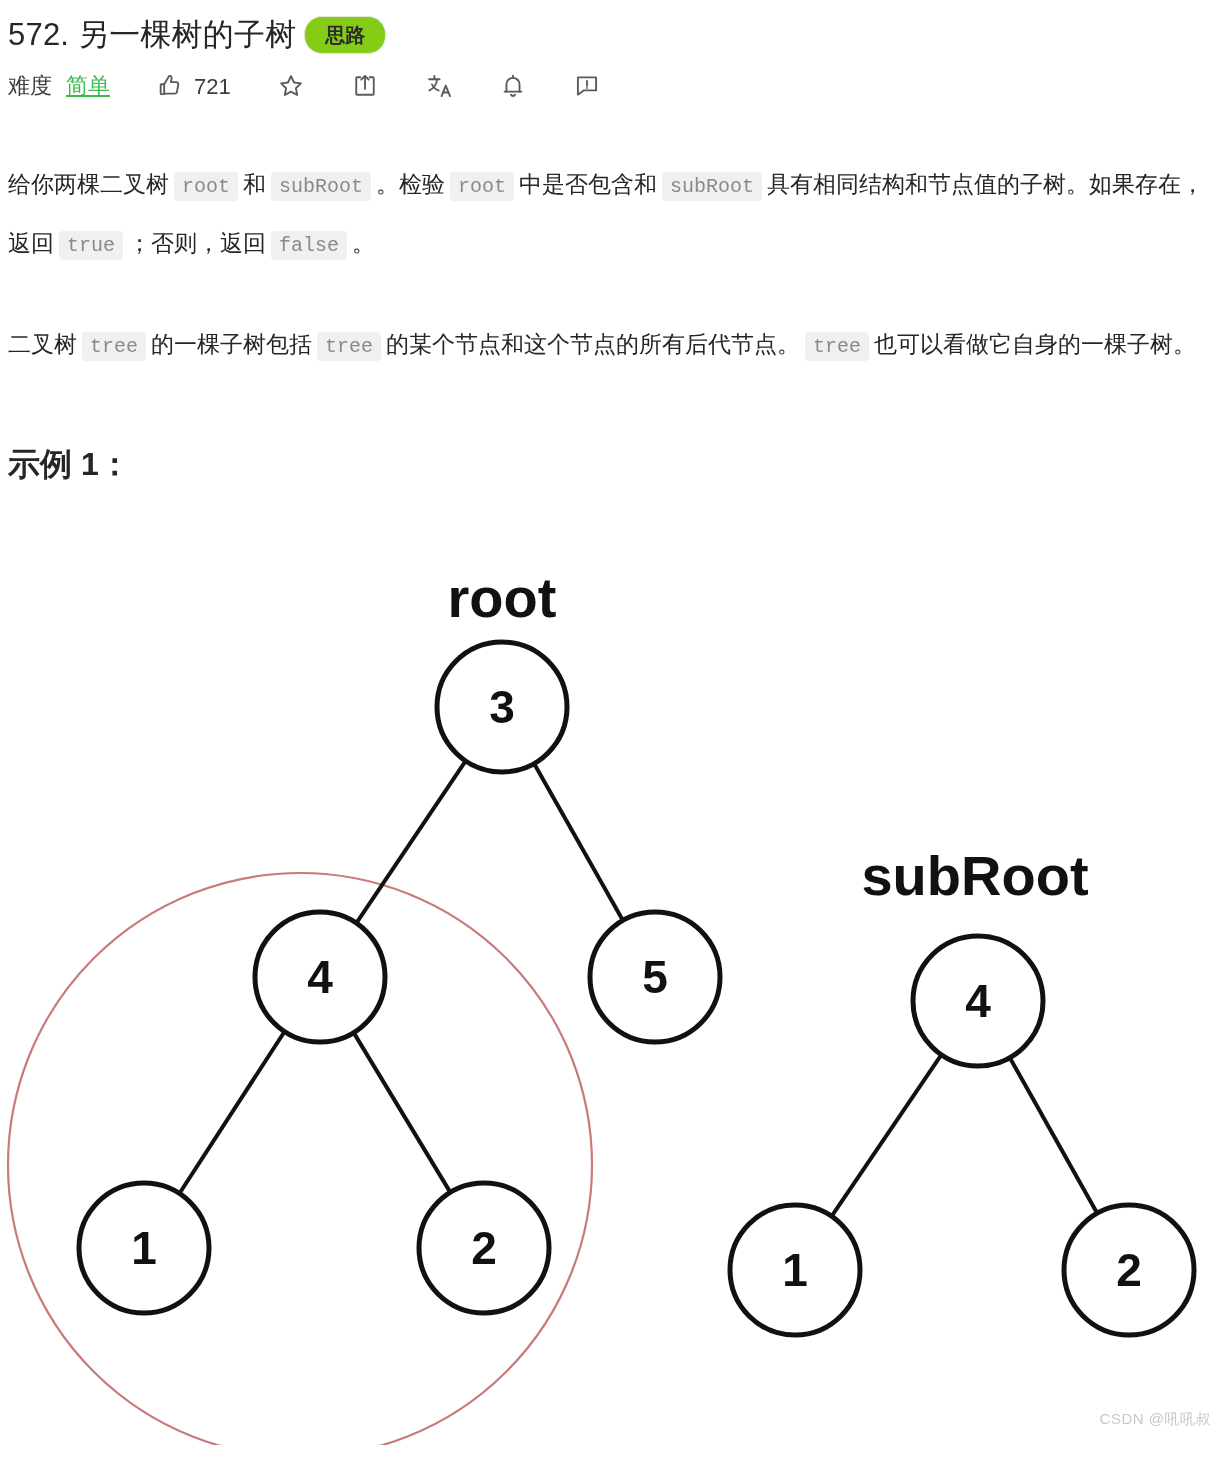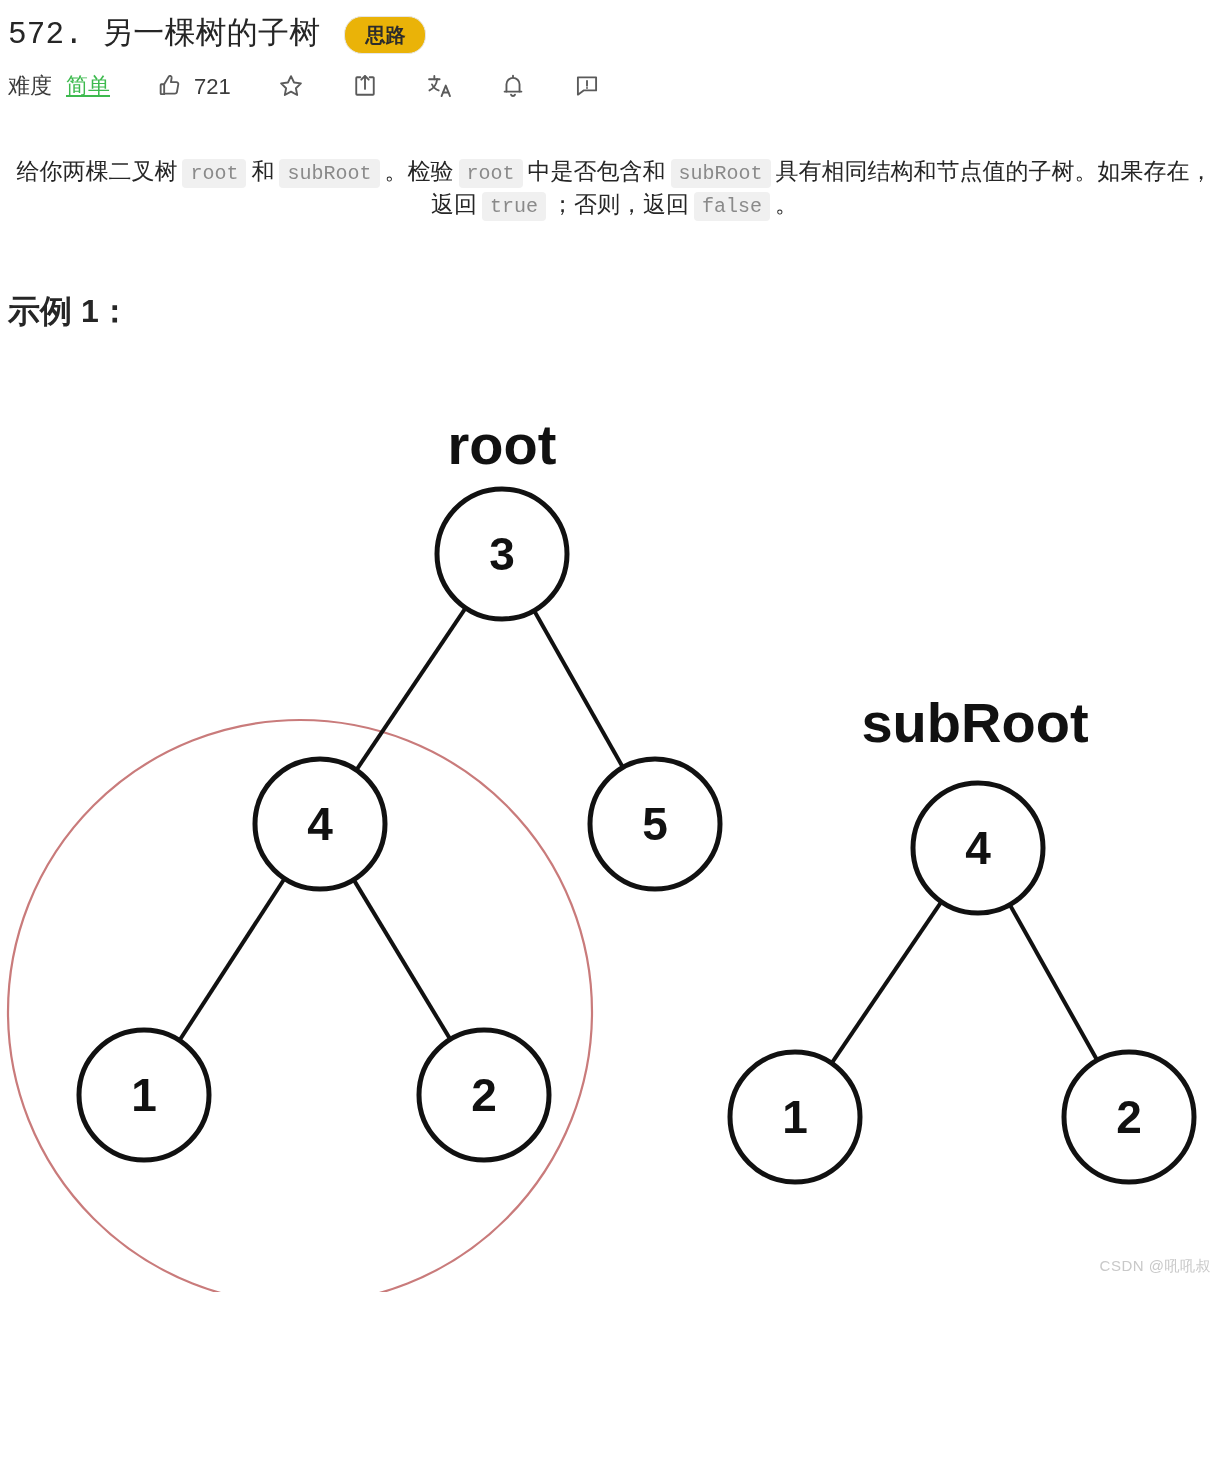--- a/index.html
+++ b/index.html
@@ -16,39 +16,38 @@
     overflow: hidden;
   }
 
   
   .header {
     padding: 14px 0 0 8px;
   }
   .title-row {
     display: flex;
     align-items: center;
-    gap: 24px;
-    font-family: Liberation Mono, monospace;
+    gap: 8px;
   }
   .title {
     font-size: 31px;
     line-height: 42px;
     color: #262626;
     font-weight: 400;
     letter-spacing: 0.2px;
   }
   .idea-badge {
     display: inline-flex;
     align-items: center;
     justify-content: center;
     height: 36px;
     padding: 0 20px;
     border: 1px solid #e6e6e6;
     border-radius: 18px;
-    background: #eab308;
+    background: #84cc16;
     font-size: 20px;
     font-weight: bold;
     color: #2c2c2c;
     cursor: pointer;
   }
 
   .meta-row {
     display: flex;
     align-items: center;
     margin-top: 10px;
@@ -81,25 +80,24 @@
   .icon-svg {
     display: block;
   }
 
   
   .content {
     padding: 0 8px;
   }
   .para {
     font-size: 23px;
-    line-height: 31px;
+    line-height: 56px;
     color: #262626;
     margin-top: 42px;
     max-width: 1215px;
-    text-align: center;
   }
   .para:first-of-type { margin-top: 50px; }
   code.chip {
     font-family: "Liberation Mono", "DejaVu Sans Mono", monospace;
     font-size: 20px;
     background: #f0f0f0;
     color: #8a8a8a;
     padding: 3px 8px;
     border-radius: 4px;
     margin: 0 5px;
@@ -207,20 +205,23 @@
     </span>
   </div>
 </div>
 
 <div class="content">
 
   <p class="para">
     <span>给你两棵二叉树</span><code class="chip">root</code><span>和</span><code class="chip">subRoot</code><span>。检验</span><code class="chip">root</code><span>中是否包含和</span><code class="chip">subRoot</code><span>具有相同结构和节点值的子树。如果存在，返回</span><code class="chip">true</code><span>；否则，返回</span><code class="chip">false</code><span>。</span>
   </p>
 
+  <p class="para">
+    <span>二叉树</span><code class="chip">tree</code><span>的一棵子树包括</span><code class="chip">tree</code><span>的某个节点和这个节点的所有后代节点。</span><code class="chip">tree</code><span>也可以看做它自身的一棵子树。</span>
+  </p>
 
   <div class="example-title">示例 1：</div>
 </div>
 
 <div class="figure">
   <svg id="tree-svg" width="1229" height="930" viewBox="0 530 1229 930">
     <g id="highlight-layer">
         <circle cx="300" cy="1180" r="292" fill="none" stroke="#c97b7b" stroke-width="2.2"></circle>
       </g>
     <g id="edges-layer">

